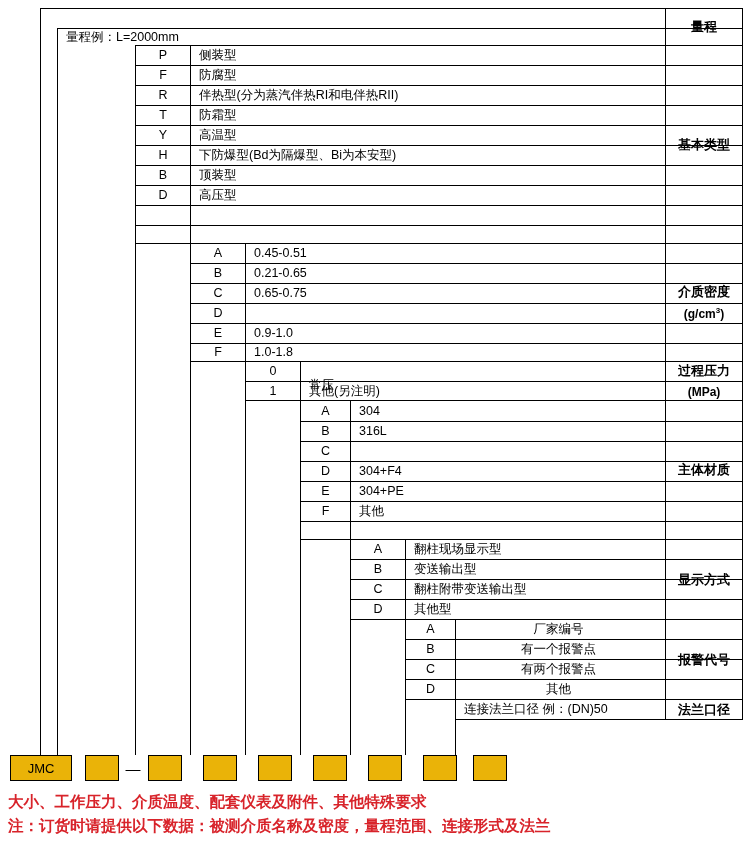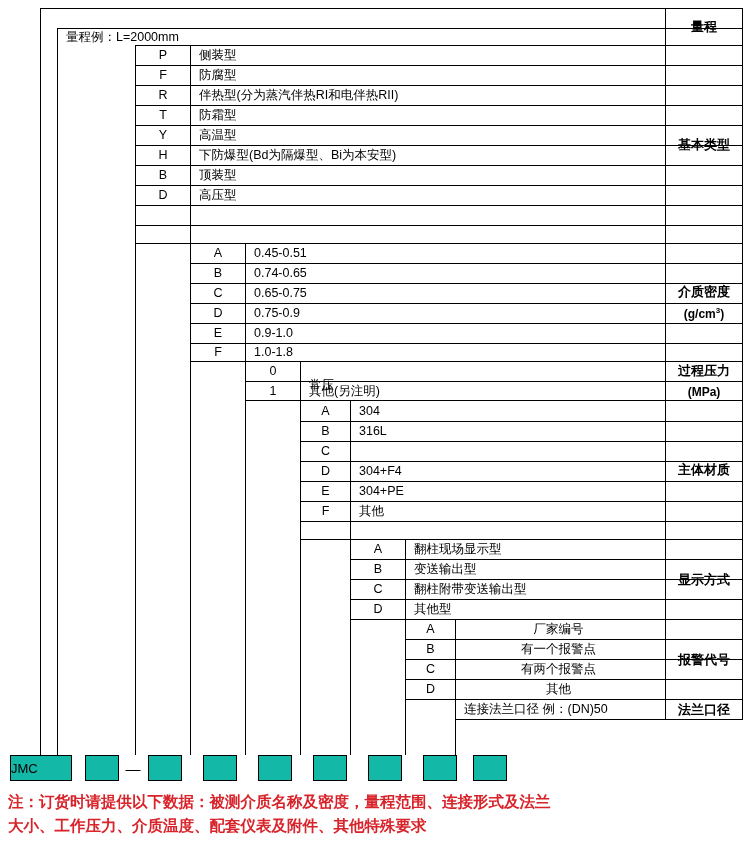--- a/index.html
+++ b/index.html
@@ -51,22 +51,23 @@
   }
   .h { height: 1px; }
   .v { width: 1px; }
 
   
   .mbox {
     position: absolute;
     border: 1px solid #000;
     display: flex;
     align-items: center;
+    justify-content: center;
     font-size: 13px;
-    background: #14b8a6;
+    background: #eab308;
   }
   .dash {
     position: absolute;
     font-size: 15px;
     display: flex;
     align-items: center;
     justify-content: center;
   }
   .note {
     position: absolute;
@@ -176,27 +177,26 @@
 
   <div class="cell code-cell" style="left:136px; top:186px; width:54px; height:19px;">D</div>
   <div class="cell desc-cell" style="left:191px; top:186px; width:470px; height:19px;">高压型</div>
 
   <div class="cell grp-cell" style="left:666px; top:46px; width:76px; height:197px;">基本类型</div>
 
   <div class="cell code-cell" style="left:191px; top:244px; width:54px; height:19px;">A</div>
   <div class="cell desc-cell" style="left:246px; top:244px; width:415px; height:19px;">0.45-0.51</div>
 
   <div class="cell code-cell" style="left:191px; top:264px; width:54px; height:19px;">B</div>
-  <div class="cell desc-cell" style="left:246px; top:264px; width:415px; height:19px;">0.74-0.65</div>
+  <div class="cell desc-cell" style="left:246px; top:264px; width:415px; height:19px;">0.21-0.65</div>
 
   <div class="cell code-cell" style="left:191px; top:284px; width:54px; height:19px;">C</div>
   <div class="cell desc-cell" style="left:246px; top:284px; width:415px; height:19px;">0.65-0.75</div>
 
   <div class="cell code-cell" style="left:191px; top:304px; width:54px; height:19px;">D</div>
-  <div class="cell desc-cell" style="left:246px; top:304px; width:415px; height:19px;">0.75-0.9</div>
 
   <div class="cell code-cell" style="left:191px; top:324px; width:54px; height:19px;">E</div>
   <div class="cell desc-cell" style="left:246px; top:324px; width:415px; height:19px;">0.9-1.0</div>
 
   <div class="cell code-cell" style="left:191px; top:344px; width:54px; height:17px;">F</div>
   <div class="cell desc-cell" style="left:246px; top:344px; width:415px; height:17px;">1.0-1.8</div>
 
   <div class="grp-cell cell" style="left:666px; top:244px; width:76px; height:117px;">
     <span>介质密度</span>
     <span style="font-weight:bold; font-size:12px; margin-top:6px;">(g/cm<sup>3</sup>)</span>
@@ -295,17 +295,17 @@
 
   <div class="mbox" style="left:423px; top:755px; width:34px; height:26px;">
     <span></span>
   </div>
 
   <div class="mbox" style="left:473px; top:755px; width:34px; height:26px;">
     <span></span>
   </div>
 
   <div class="note" style="left:8px; top:790px; width:736px;">
+    <div>大小、工作压力、介质温度、配套仪表及附件、其他特殊要求</div>
     <div>注：订货时请提供以下数据：被测介质名称及密度，量程范围、连接形式及法兰</div>
-    <div>大小、工作压力、介质温度、配套仪表及附件、其他特殊要求</div>
   </div>
 
 </div>
 
 </body></html>

